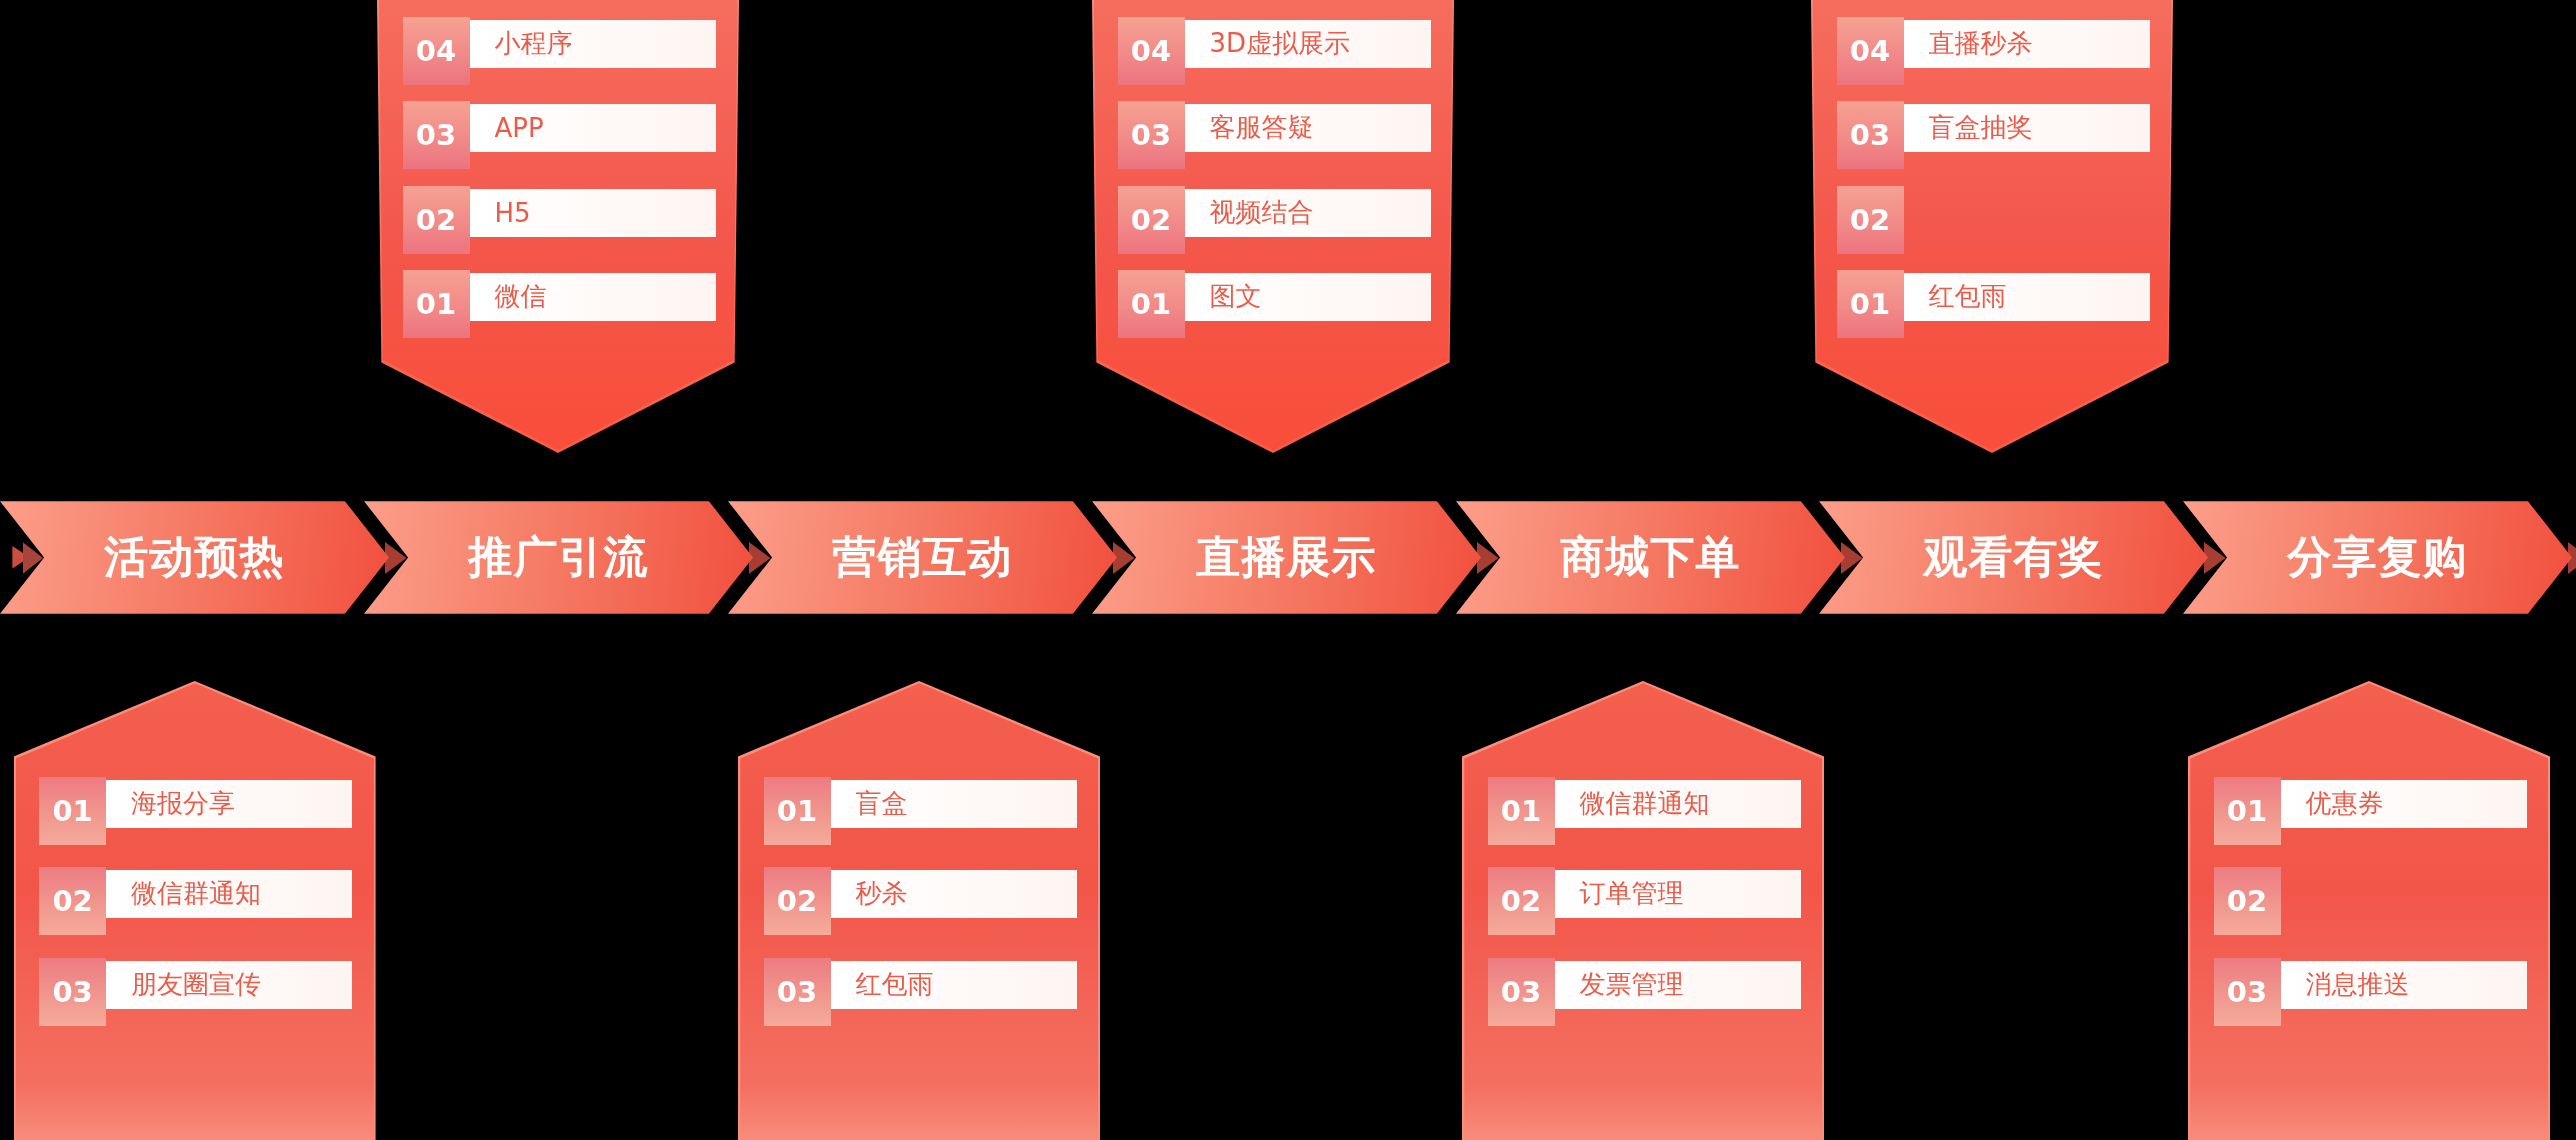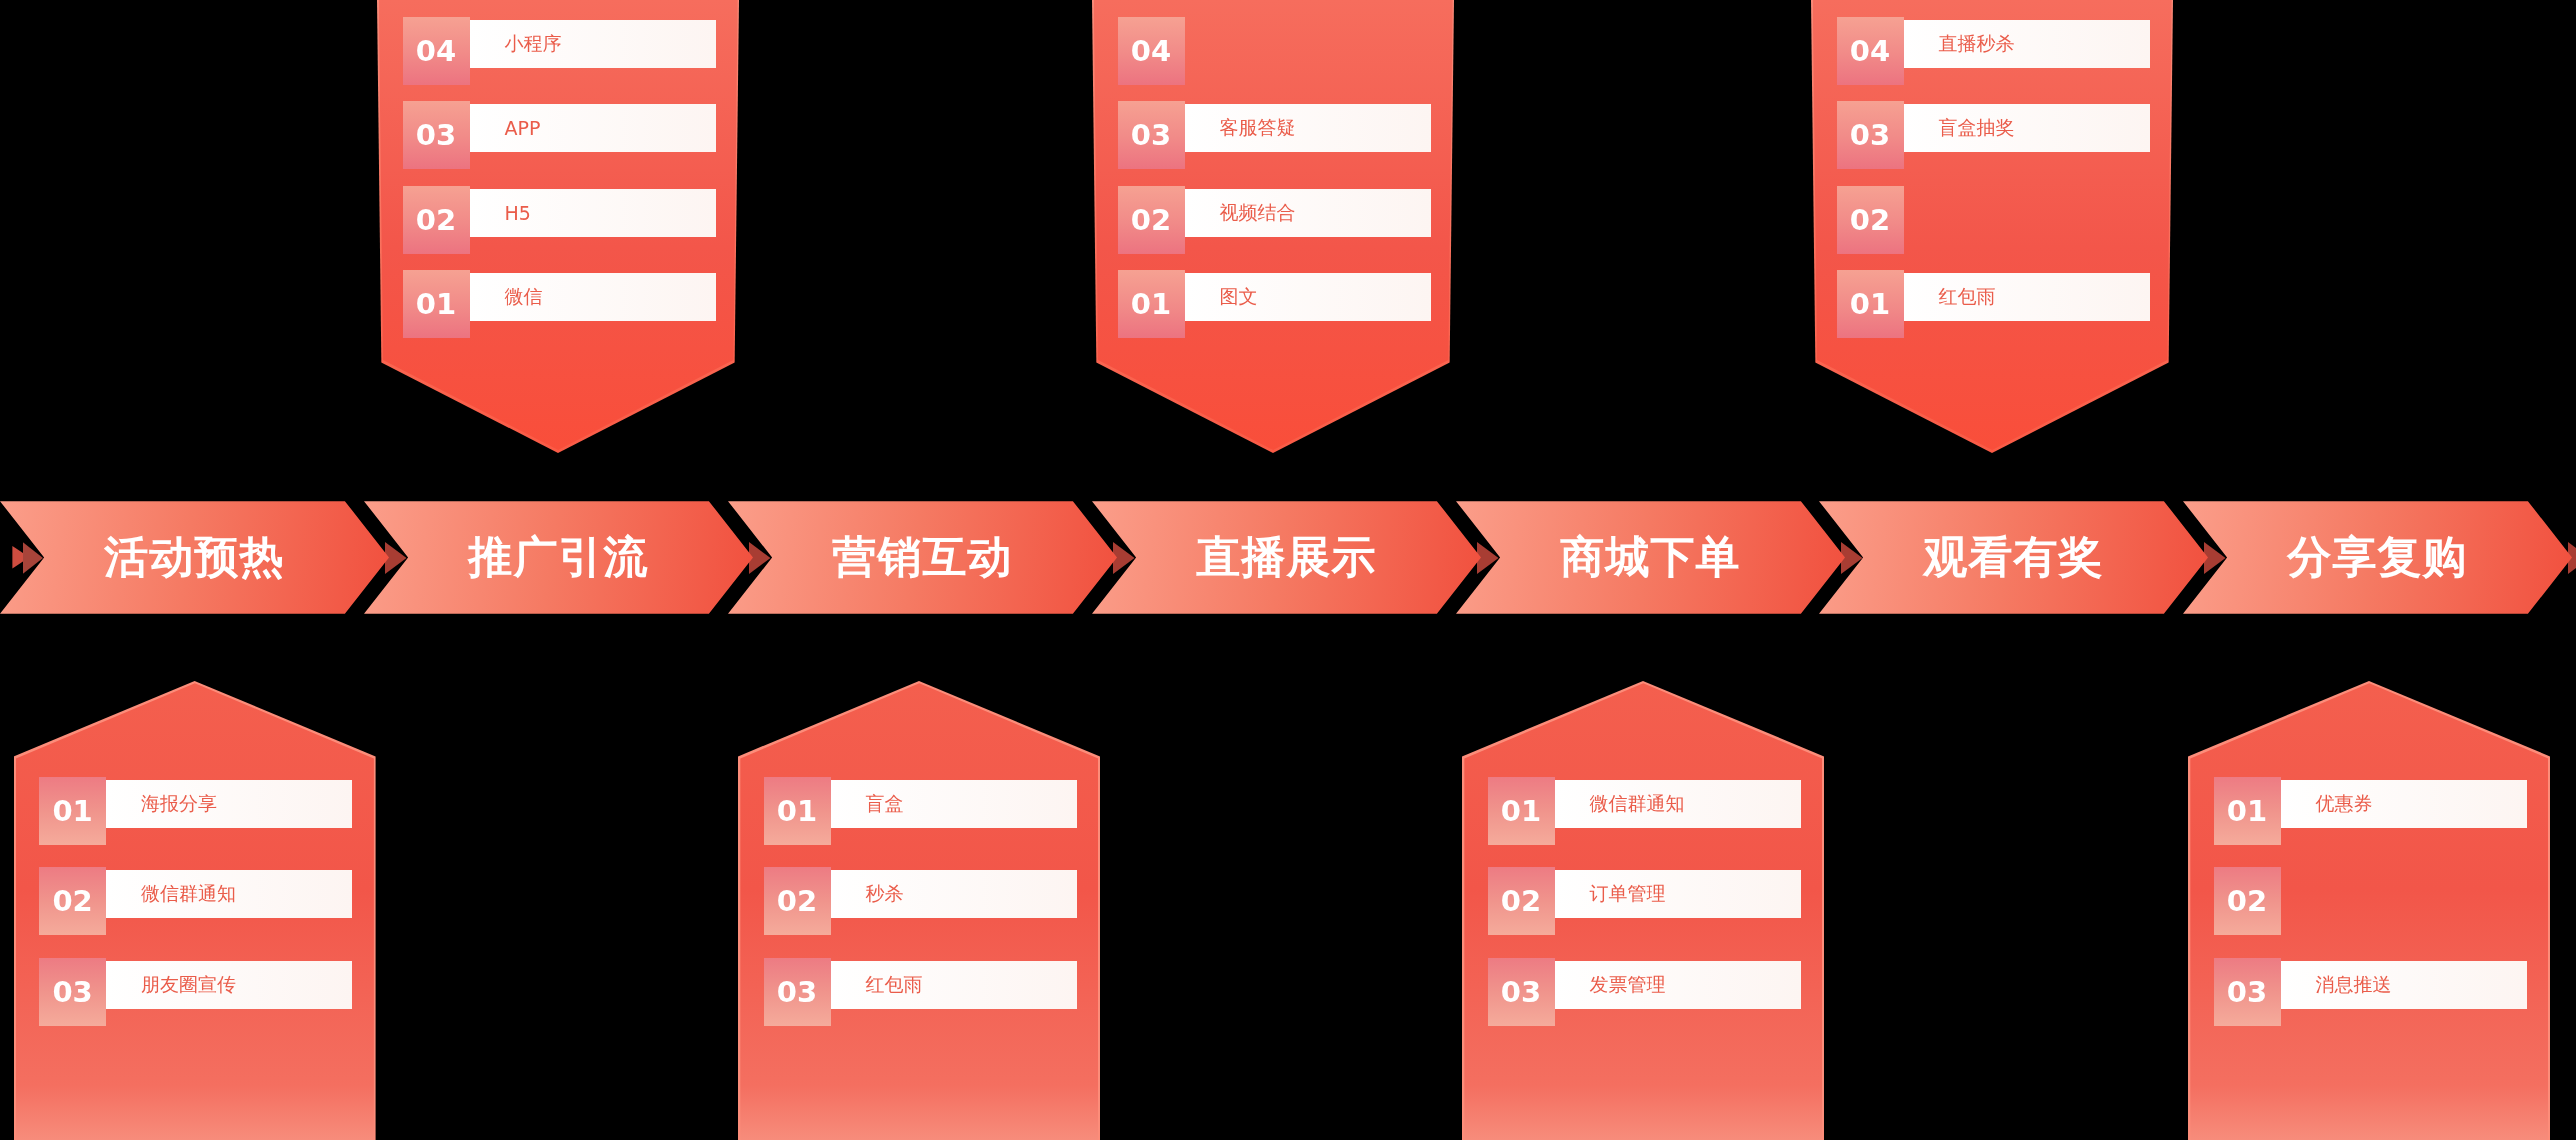--- a/index.html
+++ b/index.html
@@ -67,22 +67,22 @@
     width:67px;height:68px;flex:0 0 67px;
     display:flex;align-items:center;justify-content:center;
     color:#fff;font-size:29px;font-weight:bold;
   }
   .chip-down{background:linear-gradient(180deg,#f6a192 0%,#f18a88 55%,#ec7380 100%);}
   .chip-up{background:linear-gradient(180deg,#ed7b83 0%,#f0948c 50%,#f5ab9b 100%);}
   .bar{
     flex:1;height:48px;margin-top:2.8px;
     background:linear-gradient(90deg,#ffffff 0%,#fdf5f2 100%);
     display:flex;align-items:center;
-    color:#ea5c4a;font-size:19px;font-weight:500;
-    padding-left:35px;box-sizing:border-box;white-space:nowrap;overflow:hidden;
+    color:#ea5c4a;font-size:26px;font-weight:500;
+    padding-left:25px;box-sizing:border-box;white-space:nowrap;overflow:hidden;
   }
   
   .pennant .r0{top:17px;} .pennant .r1{top:101px;} .pennant .r2{top:186px;} .pennant .r3{top:270px;}
   .house .r0{top:96px;} .house .r1{top:186px;} .house .r2{top:277px;}
 </style>
 </head>
 <body>
 
 <div class="stage">
 
@@ -150,20 +150,21 @@
       <div class="chip chip-down">01</div>
       <div class="bar">微信</div>
     </div>
   </div>
 
   <div class="pennant" style="left:1092px">
     <div class="shape-outline"></div>
     <div class="shape-body"></div>
     <div class="row r0">
       <div class="chip chip-down">04</div>
+      <div class="bar">3D虚拟展示</div>
     </div>
     <div class="row r1">
       <div class="chip chip-down">03</div>
       <div class="bar">客服答疑</div>
     </div>
     <div class="row r2">
       <div class="chip chip-down">02</div>
       <div class="bar">视频结合</div>
     </div>
     <div class="row r3">

